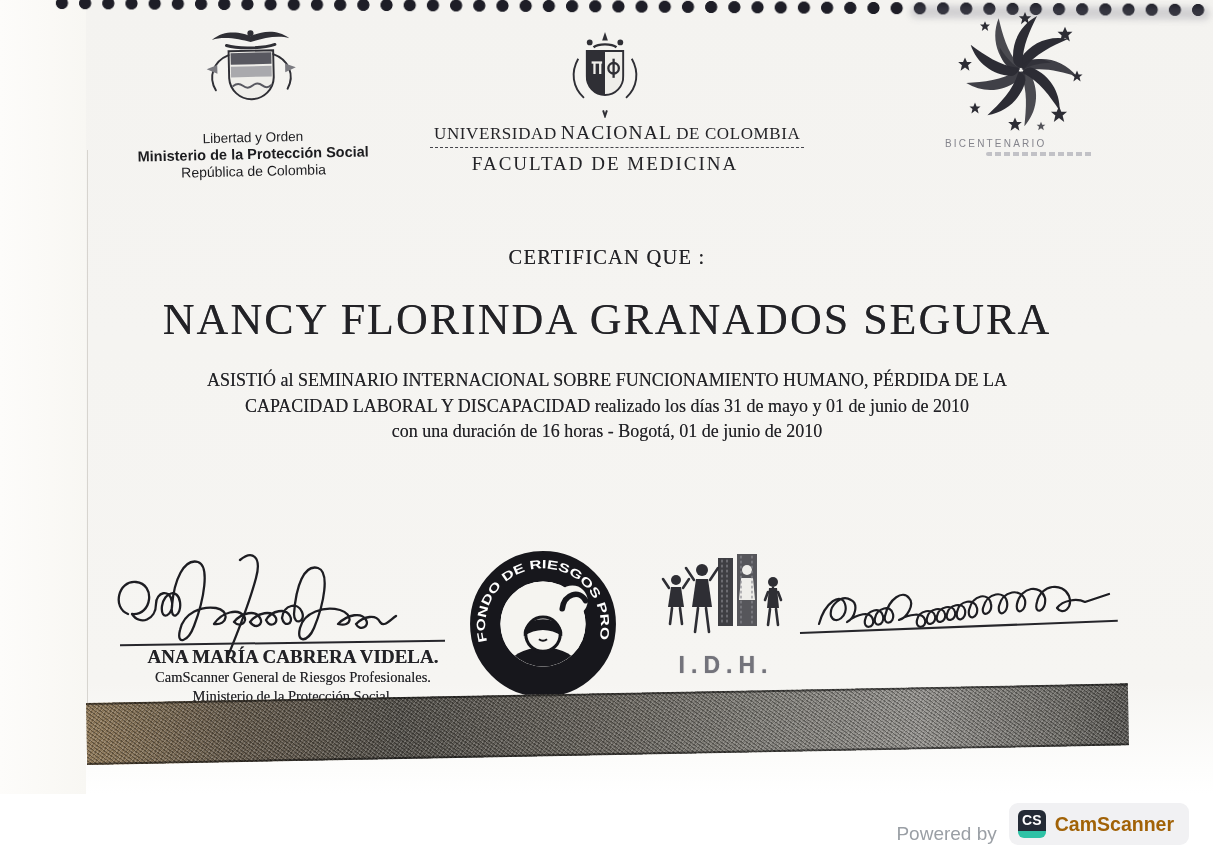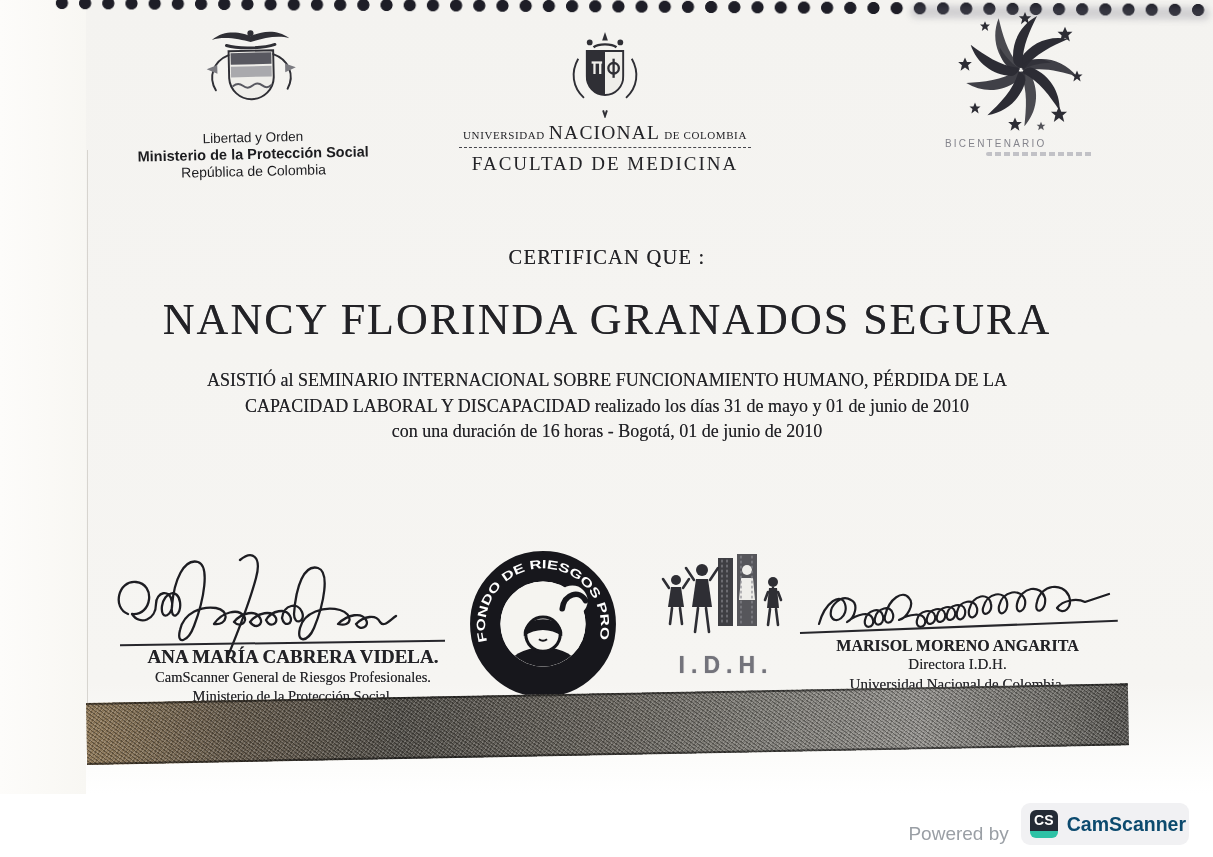--- a/index.html
+++ b/index.html
@@ -20,21 +20,21 @@
 
   
   .ministry{position:absolute;left:118px;top:24px;width:268px;text-align:center;
         transform:rotate(-1.3deg);font-family:"Liberation Sans",sans-serif;color:#1c1c1f;}
   .ministry .motto{font-size:13.5px;margin-top:2px;}
   .ministry .mname{font-size:14.5px;font-weight:bold;margin-top:1px;}
   .ministry .country{font-size:14px;margin-top:1px;}
 
   .university{position:absolute;left:430px;top:30px;width:350px;text-align:center;}
   .uni-line{display:inline-block;border-bottom:1.6px dashed #45454b;padding:0 4px 3px 4px;white-space:nowrap;}
-  .uni-pre,.uni-post{font-size:11px;letter-spacing:.6px;}
+  .uni-pre,.uni-post{font-size:17px;letter-spacing:.6px;}
   .uni-main{font-size:19.5px;letter-spacing:1.2px;}
   .faculty{font-size:19px;letter-spacing:2px;margin-top:5px;}
 
   .bicent{position:absolute;left:945px;top:12px;width:190px;
           font-family:"Liberation Sans",sans-serif;}
   .bicent .blabel{font-size:10px;letter-spacing:2.2px;color:#84848c;margin-top:0px;}
   .bicent .bsub{width:108px;height:4px;margin:3px auto 0;
           background:repeating-linear-gradient(90deg,#b9b9bf 0 6px,transparent 6px 9px);
           opacity:.85;border-radius:2px;}
 
@@ -68,26 +68,26 @@
           repeating-linear-gradient(37deg, rgba(0,0,0,.30) 0 1px, rgba(255,255,255,.08) 1px 2px, transparent 2px 3px),
           repeating-linear-gradient(-53deg, rgba(255,255,255,.16) 0 1px, transparent 1px 3px),
           linear-gradient(90deg,#8a7454 0%,#635849 14%,#4f4c46 30%,#646059 48%,#7b7973 64%,#908e8a 80%,#6b6964 94%,#55534f 100%);
         box-shadow:inset 0 2px 0 rgba(0,0,0,.5), inset 0 -2px 0 rgba(0,0,0,.5);}
 
   
   .footer{position:absolute;right:24px;top:803px;display:flex;align-items:flex-end;gap:12px;
           font-family:"Liberation Sans",sans-serif;}
   .powered{font-size:19px;color:#9a9fa5;}
   .pill{display:flex;align-items:center;gap:9px;background:#f1f1f3;border-radius:9px;
-        padding:7px 3px 7px 9px;}
+        padding:7px 15px 7px 9px;}
   .cs-badge{width:28px;height:28px;border-radius:6px;
         background:linear-gradient(180deg,#242b36 0 76%,#2ec2a6 76% 100%);
         color:#ffffff;font-weight:bold;font-size:14px;display:flex;align-items:flex-start;
         justify-content:center;line-height:21px;}
-  .cs-name{font-size:19.5px;font-weight:600;color:#0c4a6e;}
+  .cs-name{font-size:19.5px;font-weight:600;color:#a16207;}
 </style>
 </head>
 <body>
 
 <div class="page">
   <div class="paper">
 
     <div class="dots"></div>
     <div class="edge-line"></div>
 
@@ -240,25 +240,20 @@
           </g>
         </g>
       </svg>
       <div class="idh-label">I.D.H.</div>
     </div>
 
     <svg class="sig-svg" style="left:805px;top:572px;" width="312" height="62" viewBox="0 0 312 62">
       <path d="M14,52 C20,30 36,20 40,32 C44,44 30,54 26,44 C24,34 36,22 46,28 C54,32 50,46 42,50 C52,42 66,38 68,48 C70,56 58,58 60,48 C62,38 76,34 78,44 C80,54 68,56 70,46 C72,36 86,32 88,42 C90,52 78,54 80,44 C84,26 98,18 104,26 C110,32 102,46 94,48 C104,42 118,40 120,48 C122,56 110,58 112,48 C114,38 128,36 130,44 C132,52 120,56 122,46 C124,36 138,34 140,42 C142,50 130,54 132,44 C134,34 148,32 150,40 C152,48 140,52 142,42 C144,32 158,30 160,38 C162,48 150,52 152,40 C154,28 170,26 172,36 C174,46 162,50 164,38 C168,22 184,20 186,32 C188,42 176,46 178,36 C182,20 200,18 202,30 C204,42 192,46 194,34 C198,18 216,16 220,28 C222,40 210,44 212,32 C216,14 236,12 240,26 C242,40 228,44 232,30 C236,12 258,10 264,24 C268,36 258,44 252,36 C258,28 272,26 280,30 L304,22" stroke="#1d1d22" stroke-width="2.2" fill="none" stroke-linecap="round" stroke-linejoin="round"></path>
     </svg>
     <div class="sig-line" style="left:800px;top:632px;width:318px;transform:rotate(-2.2deg);transform-origin:left center;"></div>
-    <div class="sigblock sigblock-r" style="left:790px;top:637px;width:335px;">
-      <div class="sname">MARISOL MORENO ANGARITA</div>
-      <div class="stitle">Directora I.D.H.</div>
-      <div class="sorg">Universidad Nacional de Colombia.</div>
-    </div>
 
     <div class="band"></div>
   </div>
 
   <div class="footer">
     <span class="powered">Powered by</span>
     <span class="pill">
       <span class="cs-badge">CS</span>
       <span class="cs-name">CamScanner</span>
     </span>

